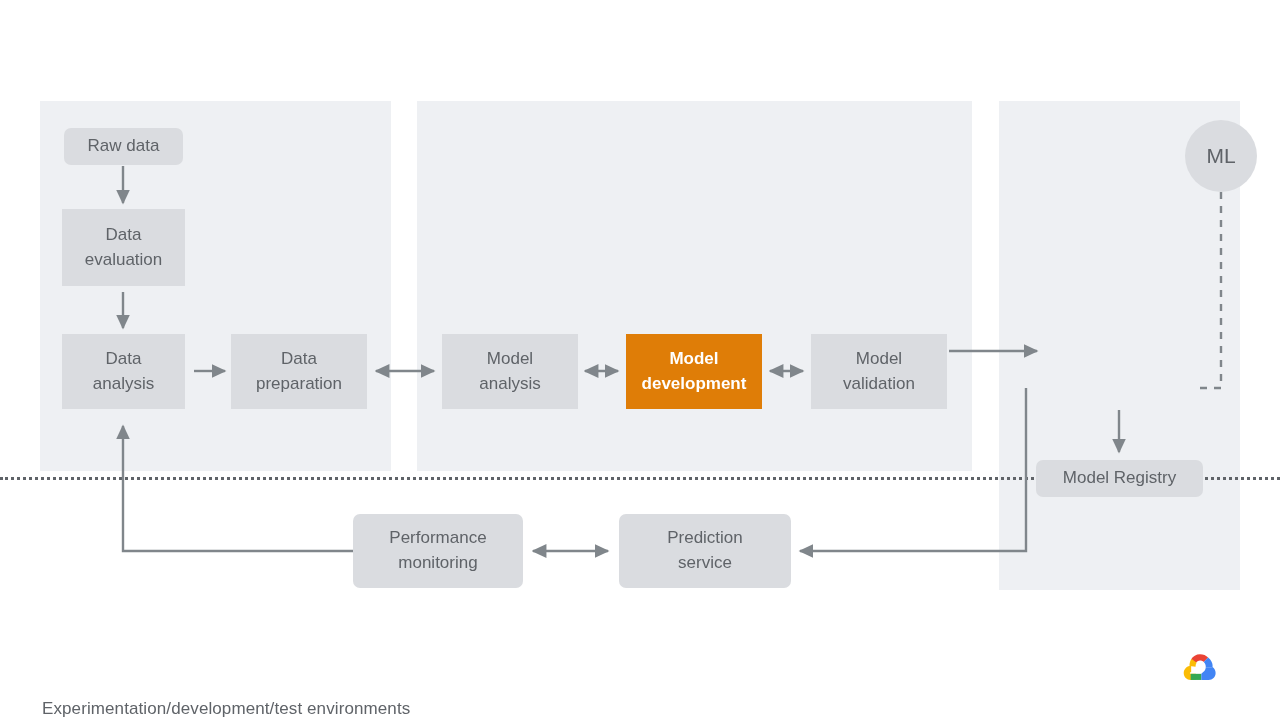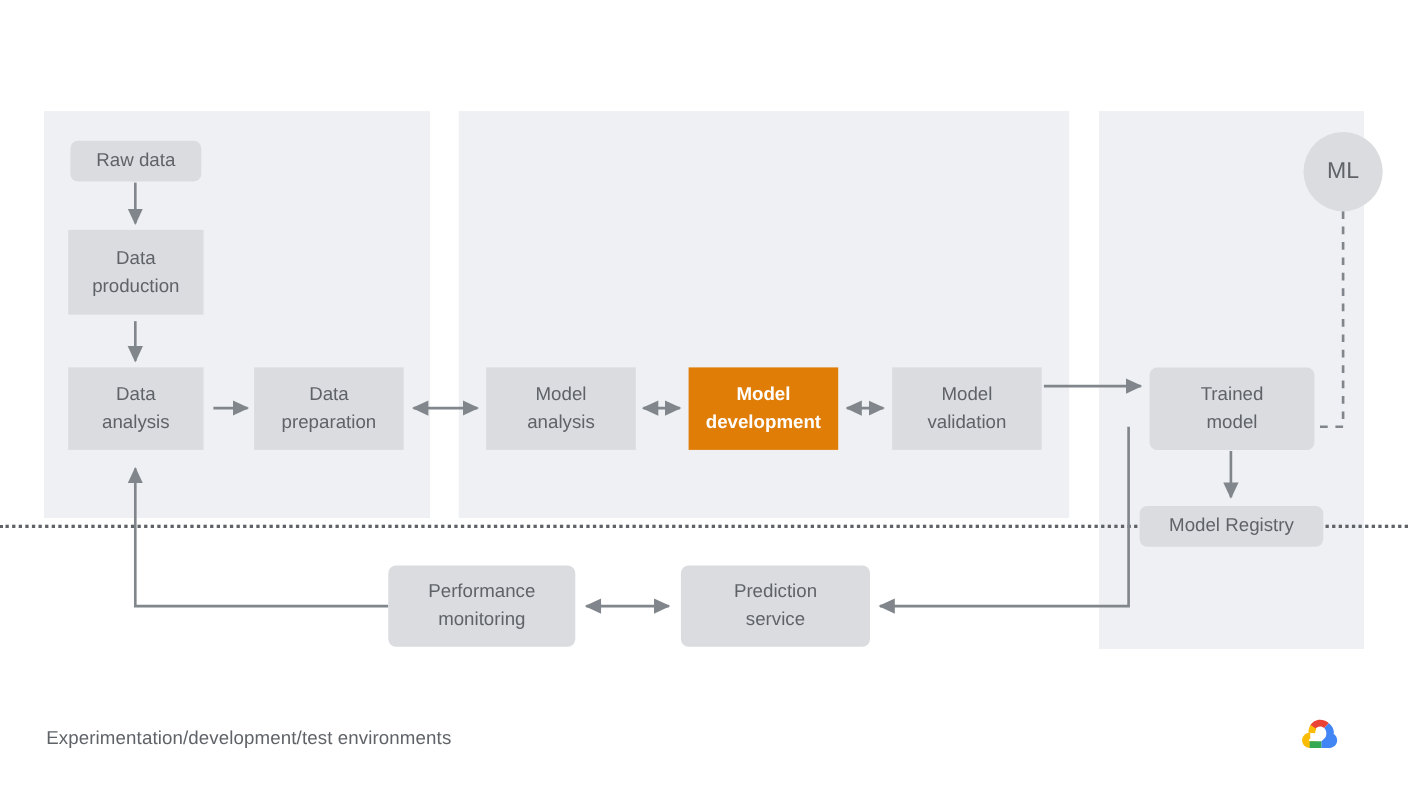--- a/index.html
+++ b/index.html
@@ -22,21 +22,21 @@
 
   
   .env-label {
     position: absolute;
     font-size: 17px;
     color: #5f6368;
     letter-spacing: 0.1px;
     white-space: nowrap;
   }
   #label-top    { left: 42px; top: 31px; }
-  #label-bottom { left: 42px; top: 661px; }
+  #label-bottom { left: 42px; top: 699px; }
 
   
   .panel {
     position: absolute;
     background: #eef0f3;
   }
   #panel-data  { left: 40px;  top: 101px; width: 351px; height: 370px; }
   #panel-train { left: 417px; top: 101px; width: 555px; height: 370px; }
   #panel-reg   { left: 999px; top: 101px; width: 241px; height: 489px; }
 
@@ -144,21 +144,21 @@
 
       <path d="M353,551 L123,551 L123,426" marker-end="url(#ah)"></path>
     </g>
   </svg>
 
   <div class="node rounded" style="left:64px; top:128px; width:119px; height:37px;">
     <span>Raw data</span>
   </div>
 
   <div class="node" style="left:62px; top:209px; width:123px; height:77px;">
-    <span><span>Data</span><br><span>production</span></span>
+    <span><span>Data</span><br><span>evaluation</span></span>
   </div>
 
   <div class="node" style="left:62px; top:334px; width:123px; height:75px;">
     <span><span>Data</span><br><span>analysis</span></span>
   </div>
 
   <div class="node" style="left:231px; top:334px; width:136px; height:75px;">
     <span><span>Data</span><br><span>preparation</span></span>
   </div>
 
@@ -167,23 +167,20 @@
   </div>
 
   <div class="node accent" style="left:626px; top:334px; width:136px; height:75px;">
     <span><span>Model</span><br><span>development</span></span>
   </div>
 
   <div class="node" style="left:811px; top:334px; width:136px; height:75px;">
     <span><span>Model</span><br><span>validation</span></span>
   </div>
 
-  <div class="node rounded" style="left:1045px; top:334px; width:150px; height:75px;">
-    <span><span>Trained</span><br><span>model</span></span>
-  </div>
 
   <div class="node circle" style="left:1185px; top:120px; width:72px; height:72px;">
     <span>ML</span>
   </div>
 
   <div class="node rounded" style="left:1036px; top:460px; width:167px; height:37px;">
     <span>Model Registry</span>
   </div>
 
   <div class="node rounded" style="left:353px; top:514px; width:170px; height:74px;">

